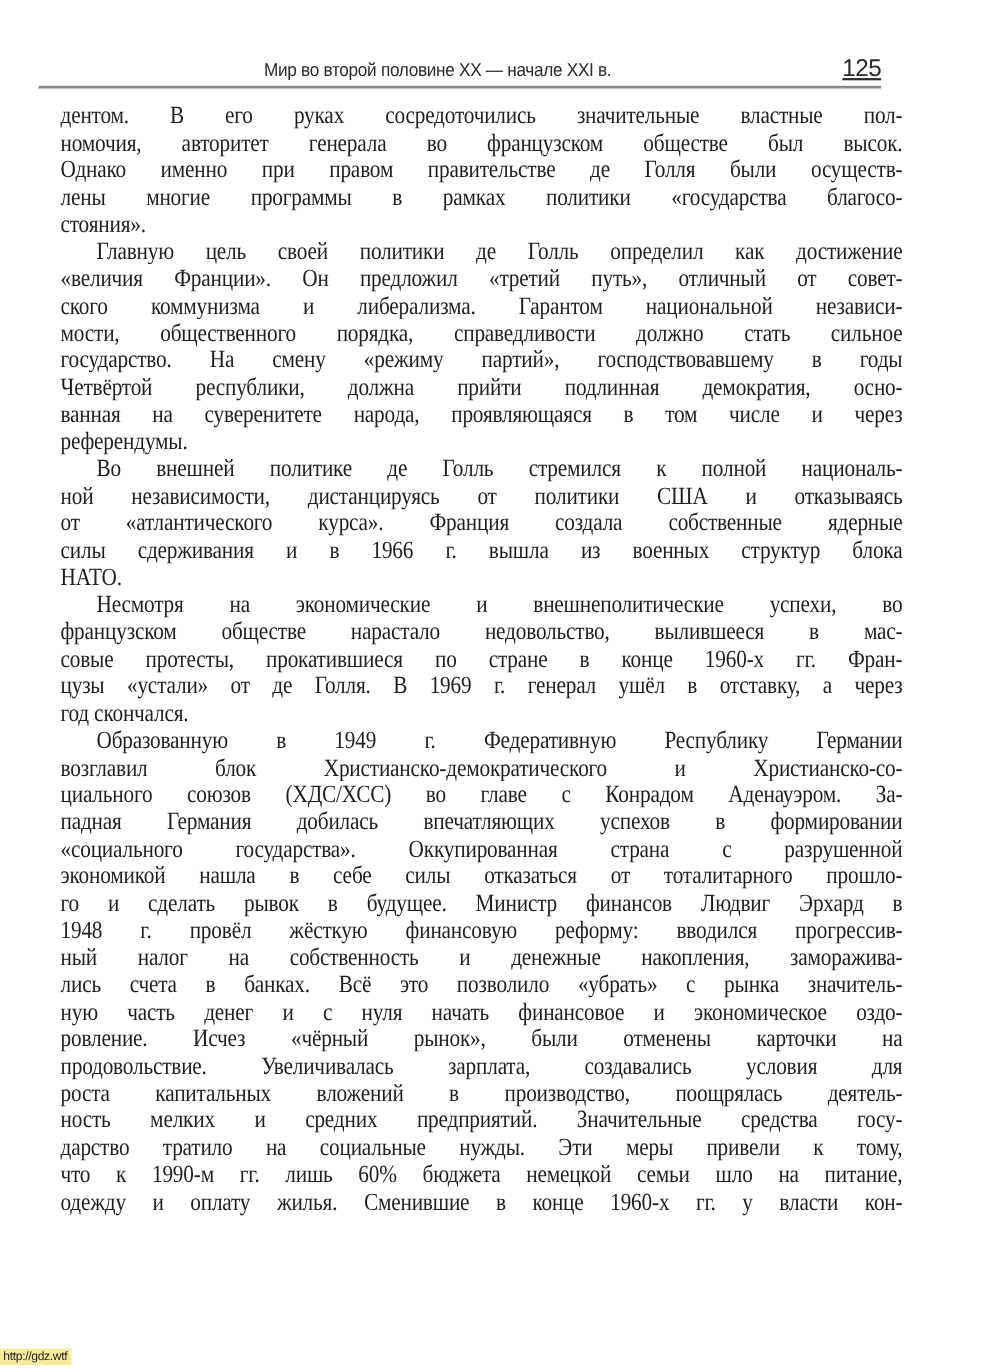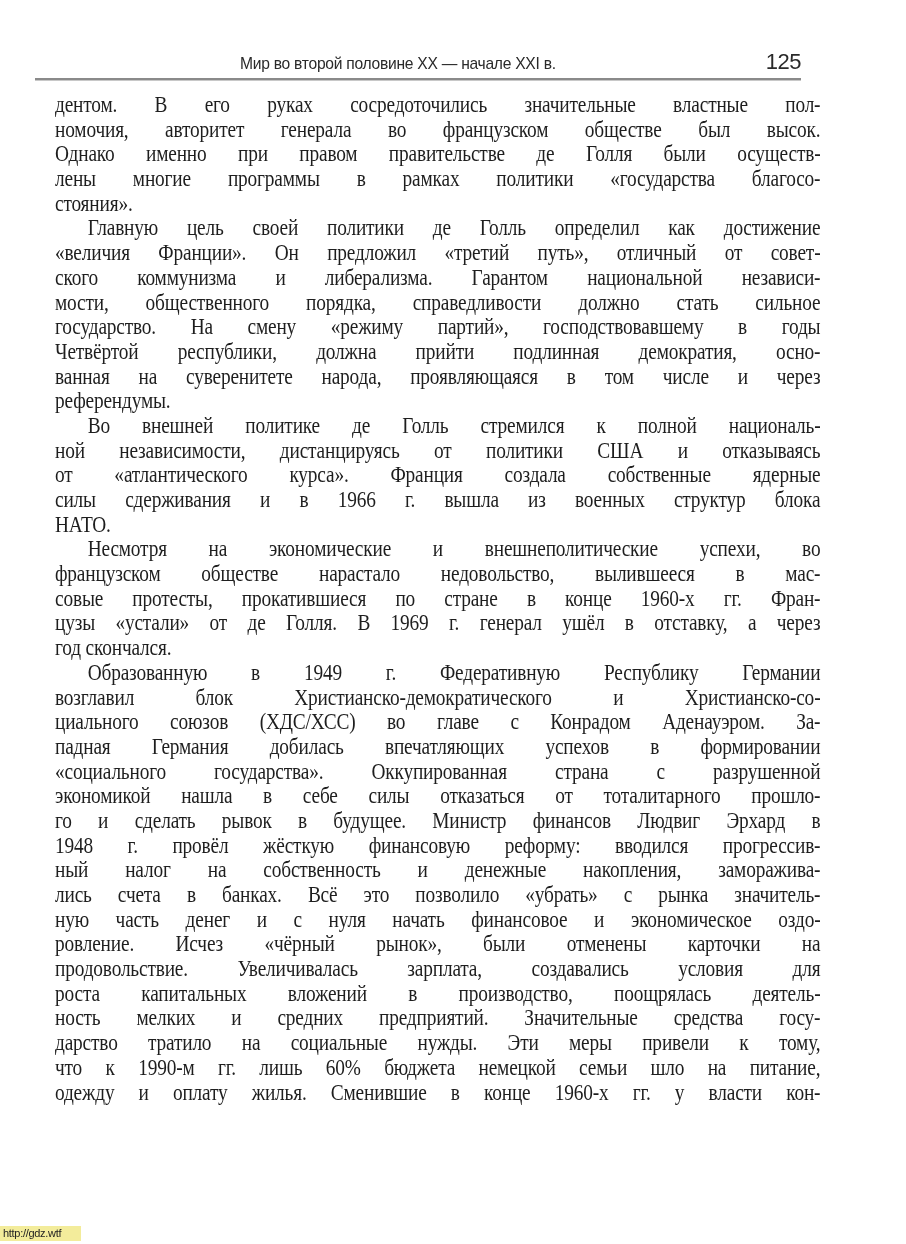--- a/index.html
+++ b/index.html
@@ -10,39 +10,39 @@
   .header {
     position: absolute; left: 35px; top: 48px; width: 766px; height: 30px; text-align: center;
   }
   .running-title {
     position: absolute; left: 205px; top: 6px; font-family: "Liberation Sans", "DejaVu Sans", sans-serif;
     font-size: 17px; color: #2a2a2a; letter-spacing: -0.3px; transform: scaleX(0.92); transform-origin: left center;
     white-space: nowrap;
   }
   .page-number {
     position: absolute; right: 0px; top: 1px; font-family: "Liberation Sans", "DejaVu Sans", sans-serif;
-    font-size: 22px; color: #2a2a2a; letter-spacing: -0.5px;
+    font-size: 22px; color: #2a2a2a; letter-spacing: -0.5px; text-decoration: underline;
   }
   .rule {
     position: absolute; left: 35px; top: 78px; width: 766px; height: 2px;
     background: #8a8a8a; border-bottom: 1px solid #c8c8c8;
   }
   .body-text {
     position: absolute; left: 35px; top: 93px; width: 766px; margin-left: 20px;
   }
   .line {
     display: block; height: 24.7px; line-height: 24.7px; font-size: 22.5px; white-space: nowrap;
     text-align: justify; text-align-last: justify; letter-spacing: -0.2px;
     transform: scaleX(0.86); transform-origin: left center; width: 890px;
   }
   .line.last { text-align-last: left; }
   .line.indent { text-indent: 38px; }
   .watermark {
     position: absolute; left: 0px; top: 1226px; background: #f3ec9b; color: #222;
-    font-family: "Liberation Sans", "DejaVu Sans", sans-serif; font-size: 11px; padding: 1px 20px 2px 3px;
+    font-family: "Liberation Sans", "DejaVu Sans", sans-serif; font-size: 11px; padding: 1px 4px 2px 3px;
     letter-spacing: -0.3px;
   }
 </style>
 </head>
 <body>
 
 <div class="header">
   <span class="running-title">Мир во второй половине XX — начале XXI в.</span>
   <span class="page-number">125</span>
 </div>

